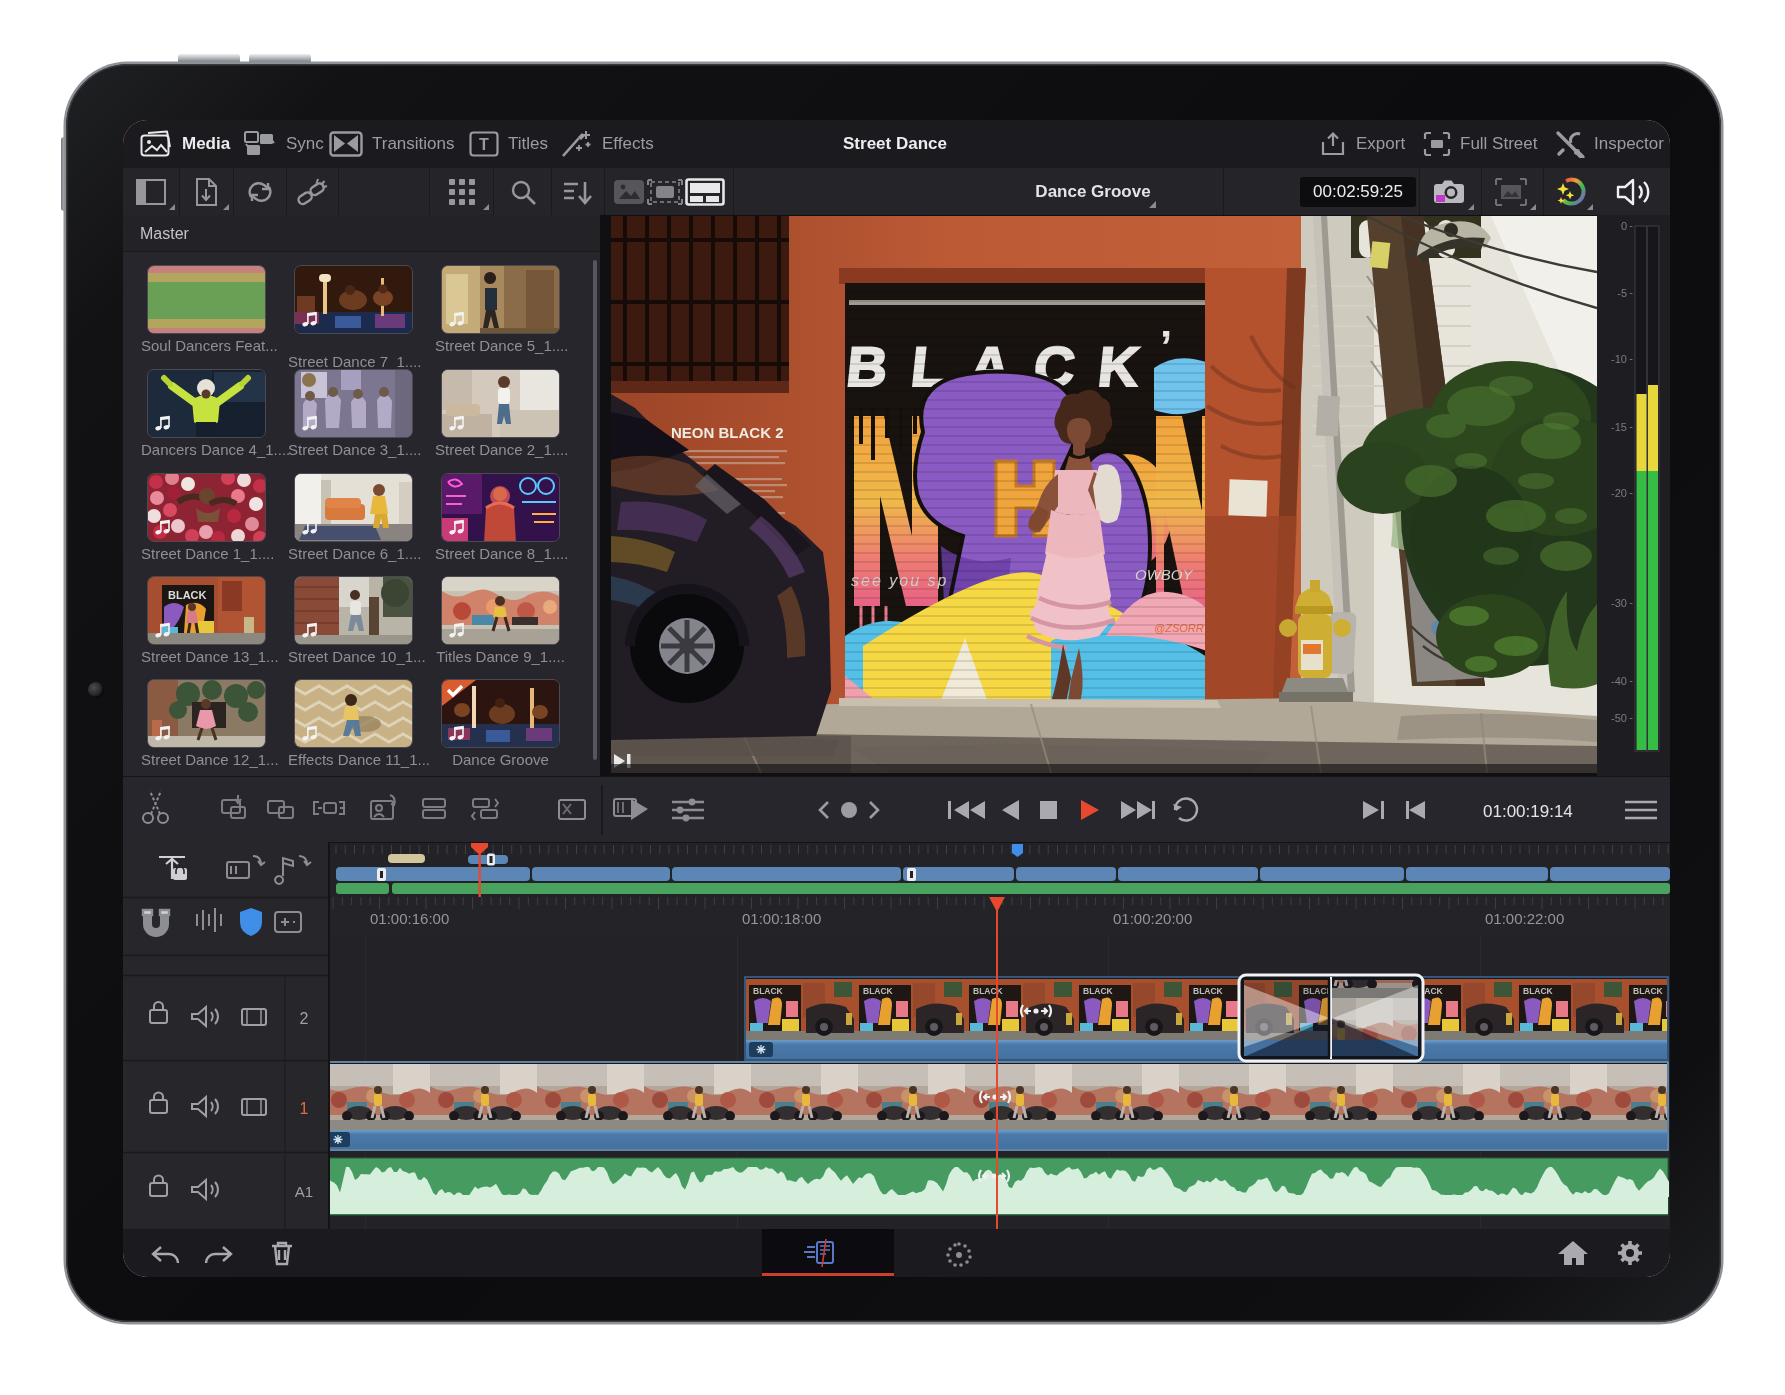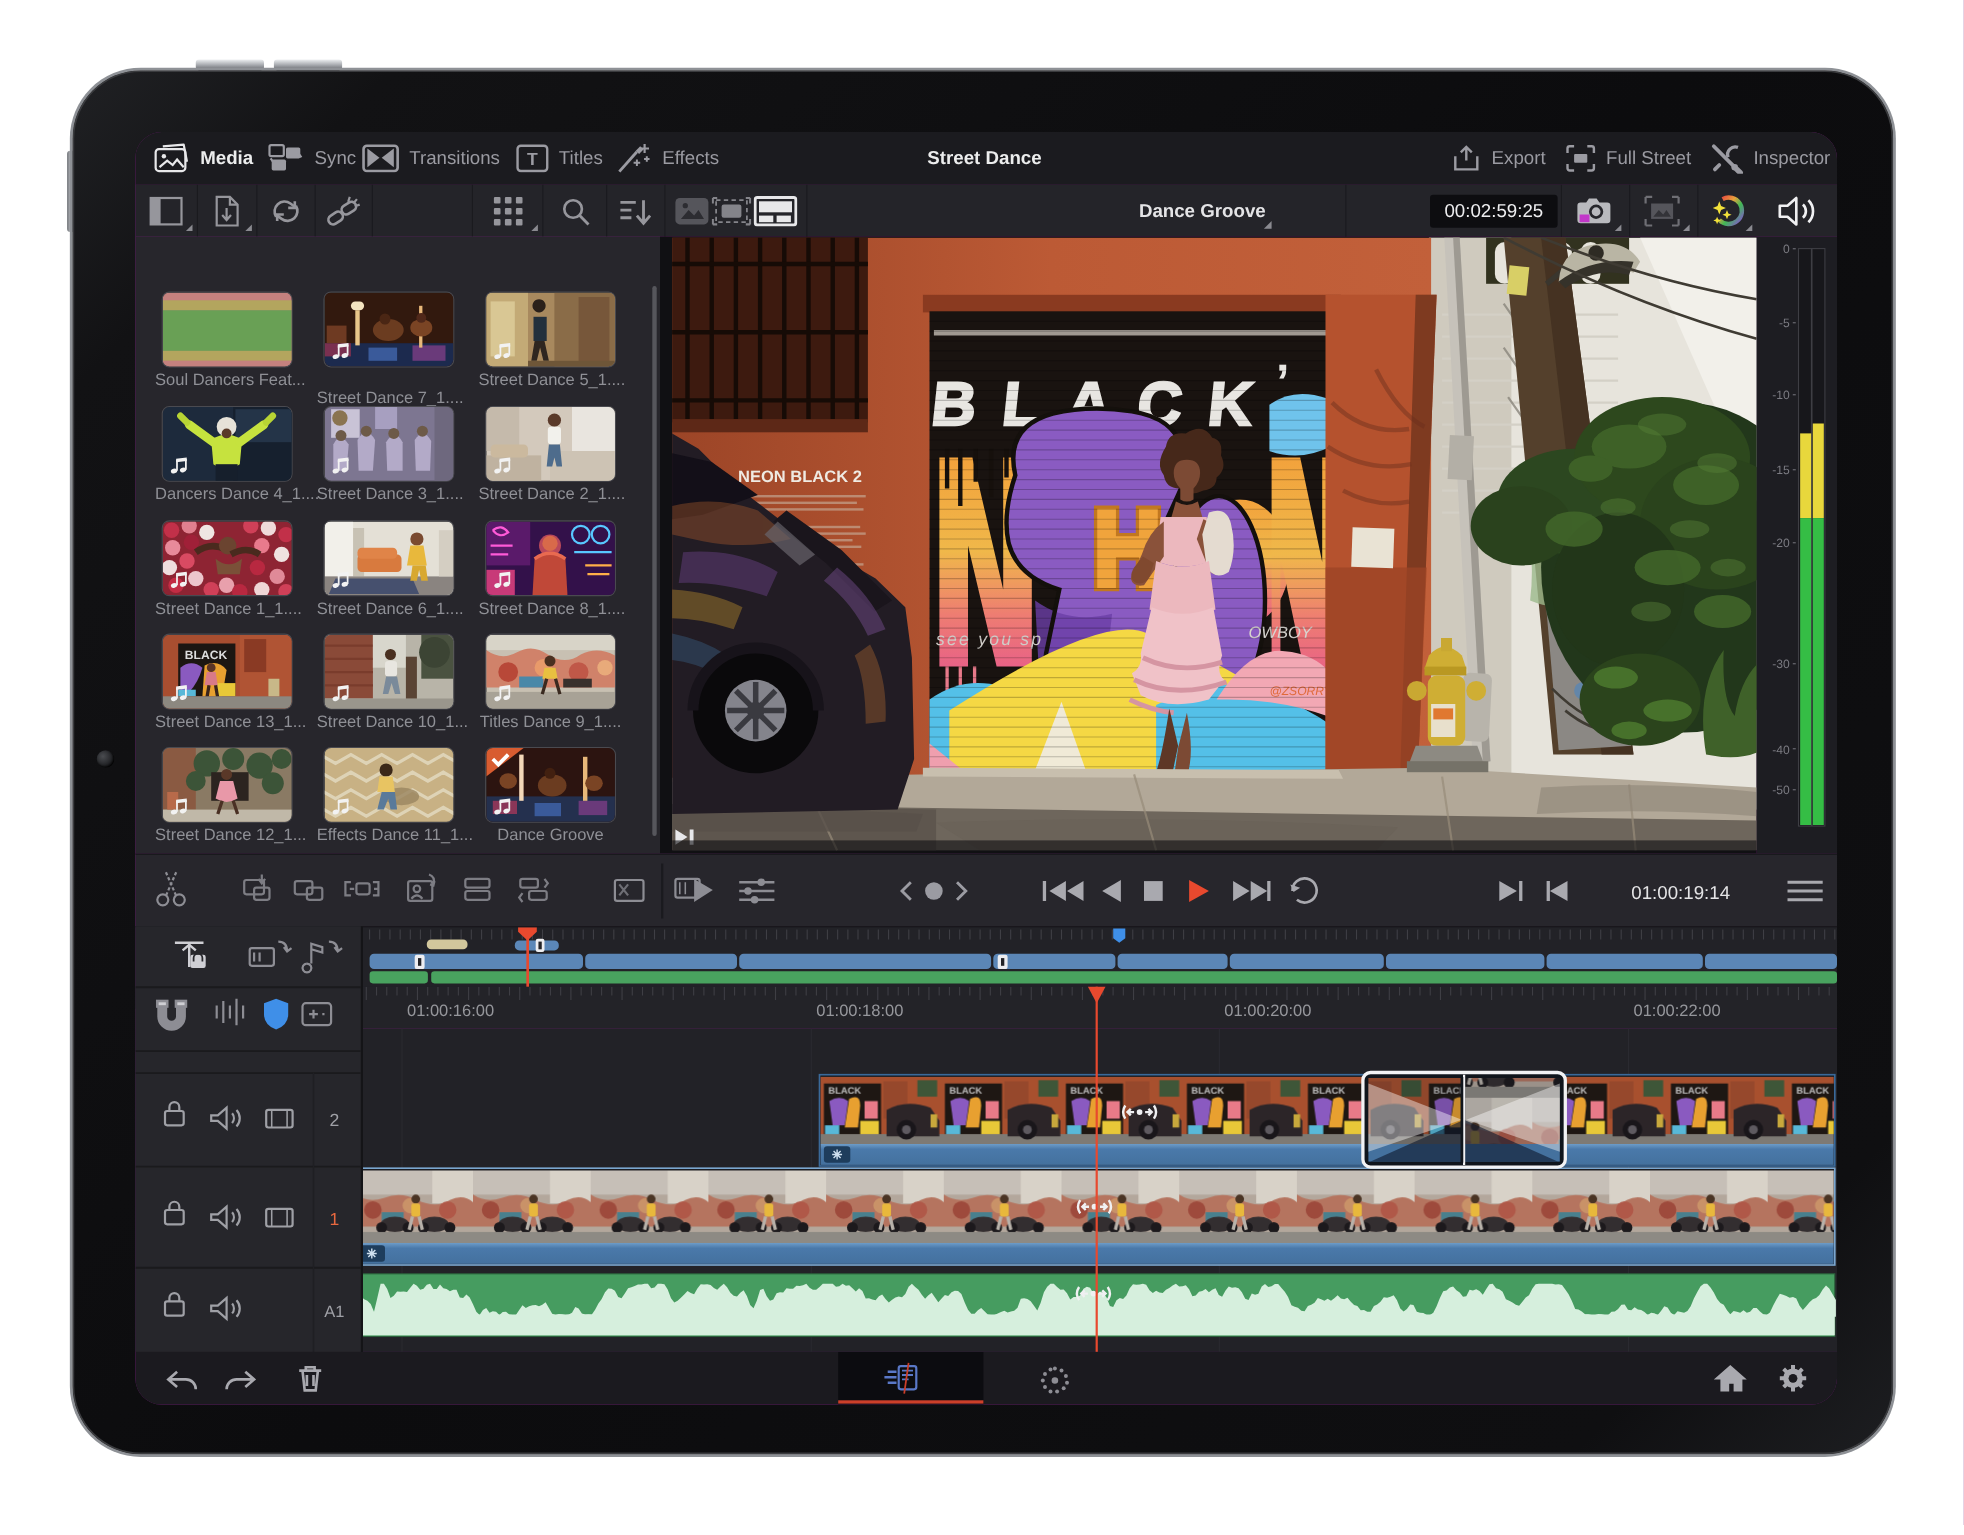--- a/index.html
+++ b/index.html
@@ -4,21 +4,21 @@
 html,body{width:1785px;height:1395px;background:#fff;font-family:"Liberation Sans",sans-serif;overflow:hidden}
 .abs{position:absolute}
 #stage{position:relative;width:1785px;height:1395px;background:#fff}
 
 #body{left:66px;top:64px;width:1655px;height:1258px;border-radius:62px;background:linear-gradient(135deg,#202124 0%,#121214 10%,#0c0c0e 50%,#0f0f11 90%,#1d1e21 100%);box-shadow:0 0 0 2.5px #8e9196, inset 0 0 0 1.5px #3a3b3e}
 #btn1,#btn2{top:54px;height:10px;border-radius:3px;background:linear-gradient(180deg,#eef0f2,#a8abb0 50%,#5f6165);}
 #btn1{left:178px;width:62px}
 #btn2{left:249px;width:62px}
 #sidebtn{left:61px;top:137px;width:8px;height:74px;border-radius:3px;background:linear-gradient(90deg,#6d7075,#caccd0 50%,#55575b)}
 #cam{left:88px;top:682px;width:16px;height:16px;border-radius:50%;background:radial-gradient(circle at 35% 35%,#4a4c50,#202124 60%);box-shadow:inset -1px -1px 2px #000}
-#screen{left:123px;top:120px;width:1547px;height:1157px;border-radius:24px;background:#701a75;overflow:hidden}
+#screen{left:123px;top:120px;width:1547px;height:1157px;border-radius:24px;background:#f9a8d4;overflow:hidden}
 
 .row{position:absolute;left:0;width:1547px}
 #menubar{top:0;height:48px;background:#1b1b1f}
 #toolrow{top:48px;height:47px;background:#242429}
 #mediapool{top:95px;left:0;width:477px;height:561px;background:#27262c}
 #viewerpanel{top:95px;left:477px;width:997px;height:561px;background:#101013}
 #meterpanel{top:95px;left:1474px;width:73px;height:561px;background:#1d1d22}
 #editbar{top:656px;height:66px;background:#27262c;border-top:1px solid #141417}
 #minimap{top:722px;height:75px;background:#222227;border-top:1px solid #141417}
 #rulerrow{top:777px;height:38px;background:#232328}
@@ -226,20 +226,21 @@
         </div>
       <div style="position:absolute;left:1474px;top:0;width:73px;height:47px;display:flex;align-items:center;justify-content:center">
           <svg width="40" height="32" viewBox="0 0 40 32">
             <path d="M4 11 h7 l8 -7 v24 l-8 -7 H4 Z" fill="none" stroke="#f0f0f2" stroke-width="2.4" stroke-linejoin="round"></path>
             <path d="M25 10 a8 8 0 0 1 0 12" fill="none" stroke="#f0f0f2" stroke-width="2.4"></path>
             <path d="M30 6 a14 14 0 0 1 0 20" fill="none" stroke="#f0f0f2" stroke-width="2.4"></path>
           </svg>
         </div>
     </div>
     <div class="abs" id="mediapool">
+      <div style="position:absolute;left:0;top:0;width:477px;height:37px;background:#232227;border-bottom:1px solid #1a1a1d;color:#c2c3c8;font-size:16px;line-height:37px;padding-left:17px">Master</div>
       <div style="position:absolute;left:470px;top:45px;width:4px;height:500px;background:#56565c;border-radius:2px"></div>
 
       <div class="thumb" style="left:24px;top:50px"><svg width="119" height="69">
             <rect width="119" height="69" fill="#c4817e"></rect>
             <rect y="7" width="119" height="9" fill="#b3a55e"></rect>
             <rect y="16" width="119" height="37" fill="#69a055"></rect>
             <rect y="53" width="119" height="9" fill="#b3a55e"></rect>
             <rect y="62" width="119" height="7" fill="#c4817e"></rect>
           </svg></div>
       <div class="tlabel" style="left:18px;top:122px">Soul Dancers Feat...</div>

